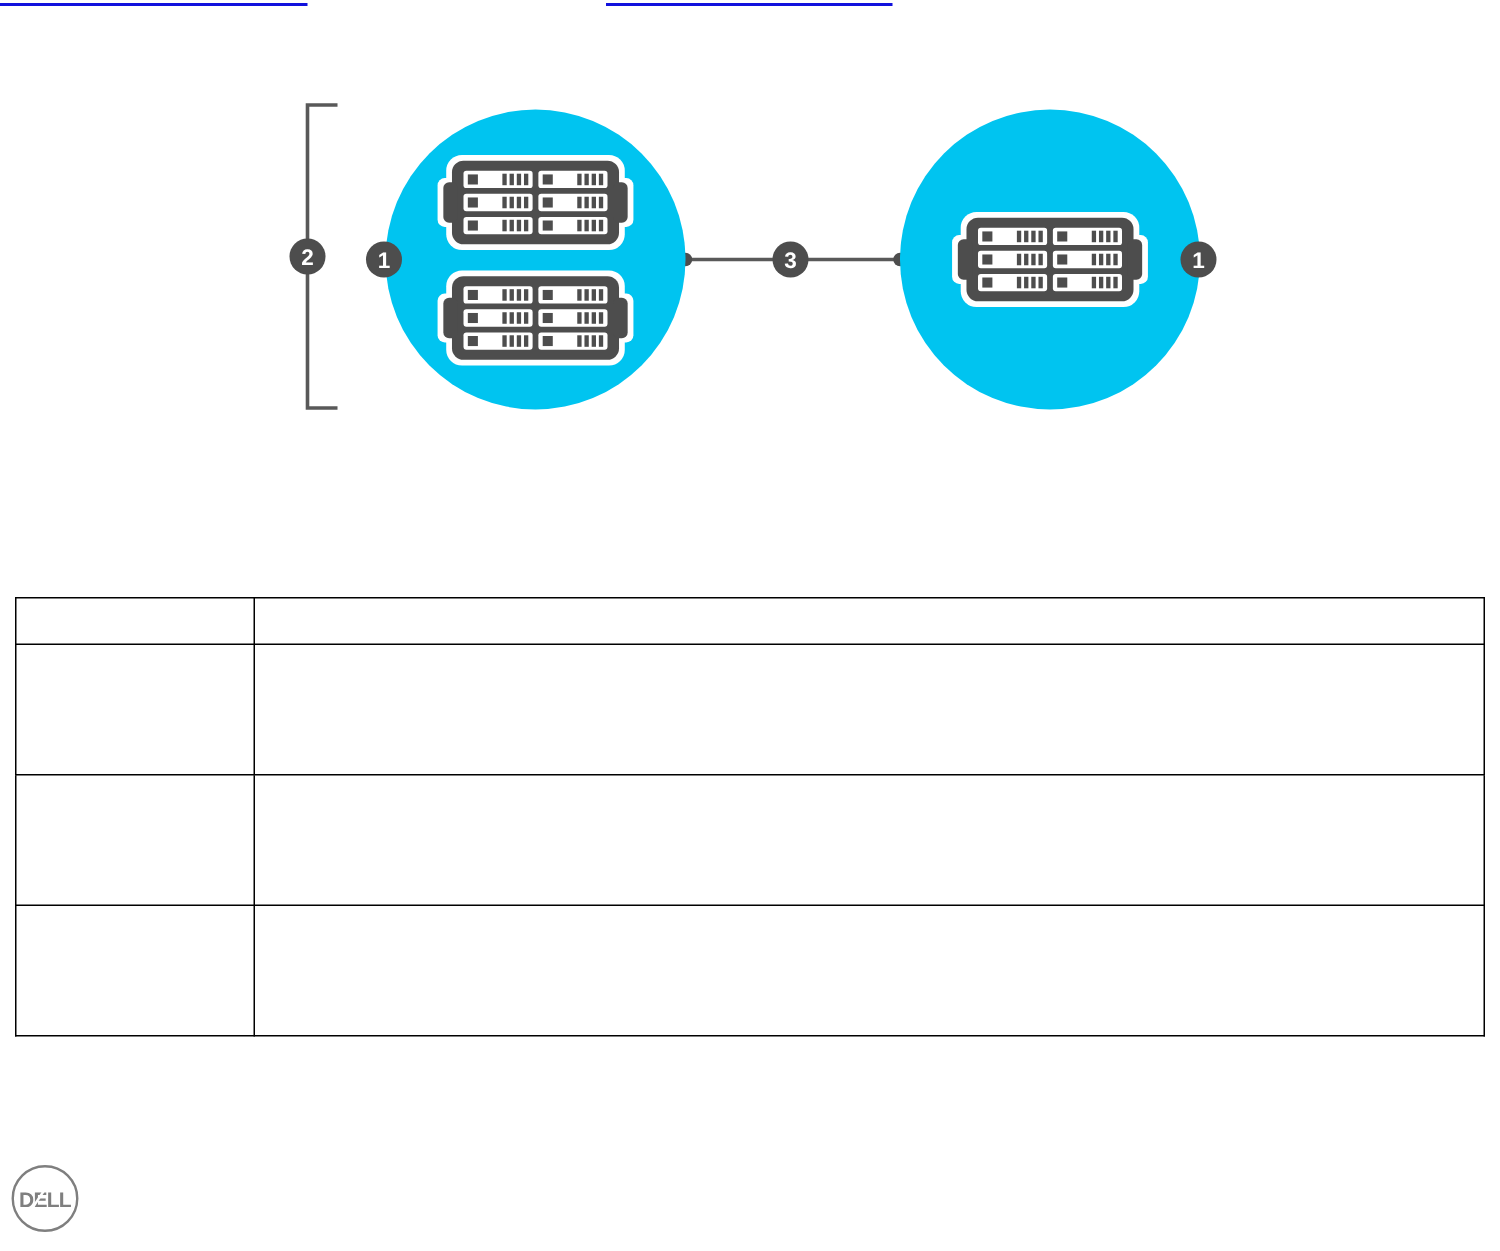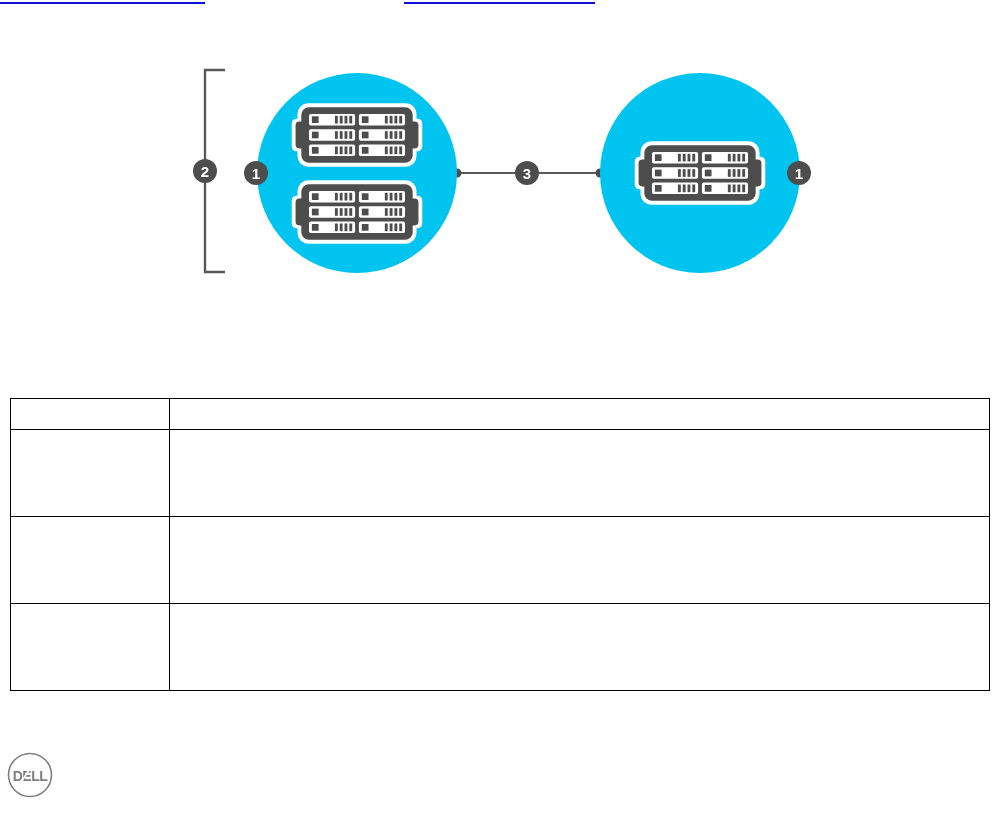--- a/index.html
+++ b/index.html
@@ -69,21 +69,21 @@
     text-align: left;
   }
   .col-key { width: 142px; }
   .row-head td { height: 22px; }
   .row-body td { height: 78px; }
 
   
   .dell-logo {
     position: absolute;
     left: 6px;
-    top: 751px;
+    top: 775px;
     width: 48px;
     height: 48px;
   }
 </style>
 </head>
 <body>
 
 <div class="link-strip">
   <a id="link-0" class="doc-link" href="#"></a>
   <a id="link-1" class="doc-link" href="#"></a>

